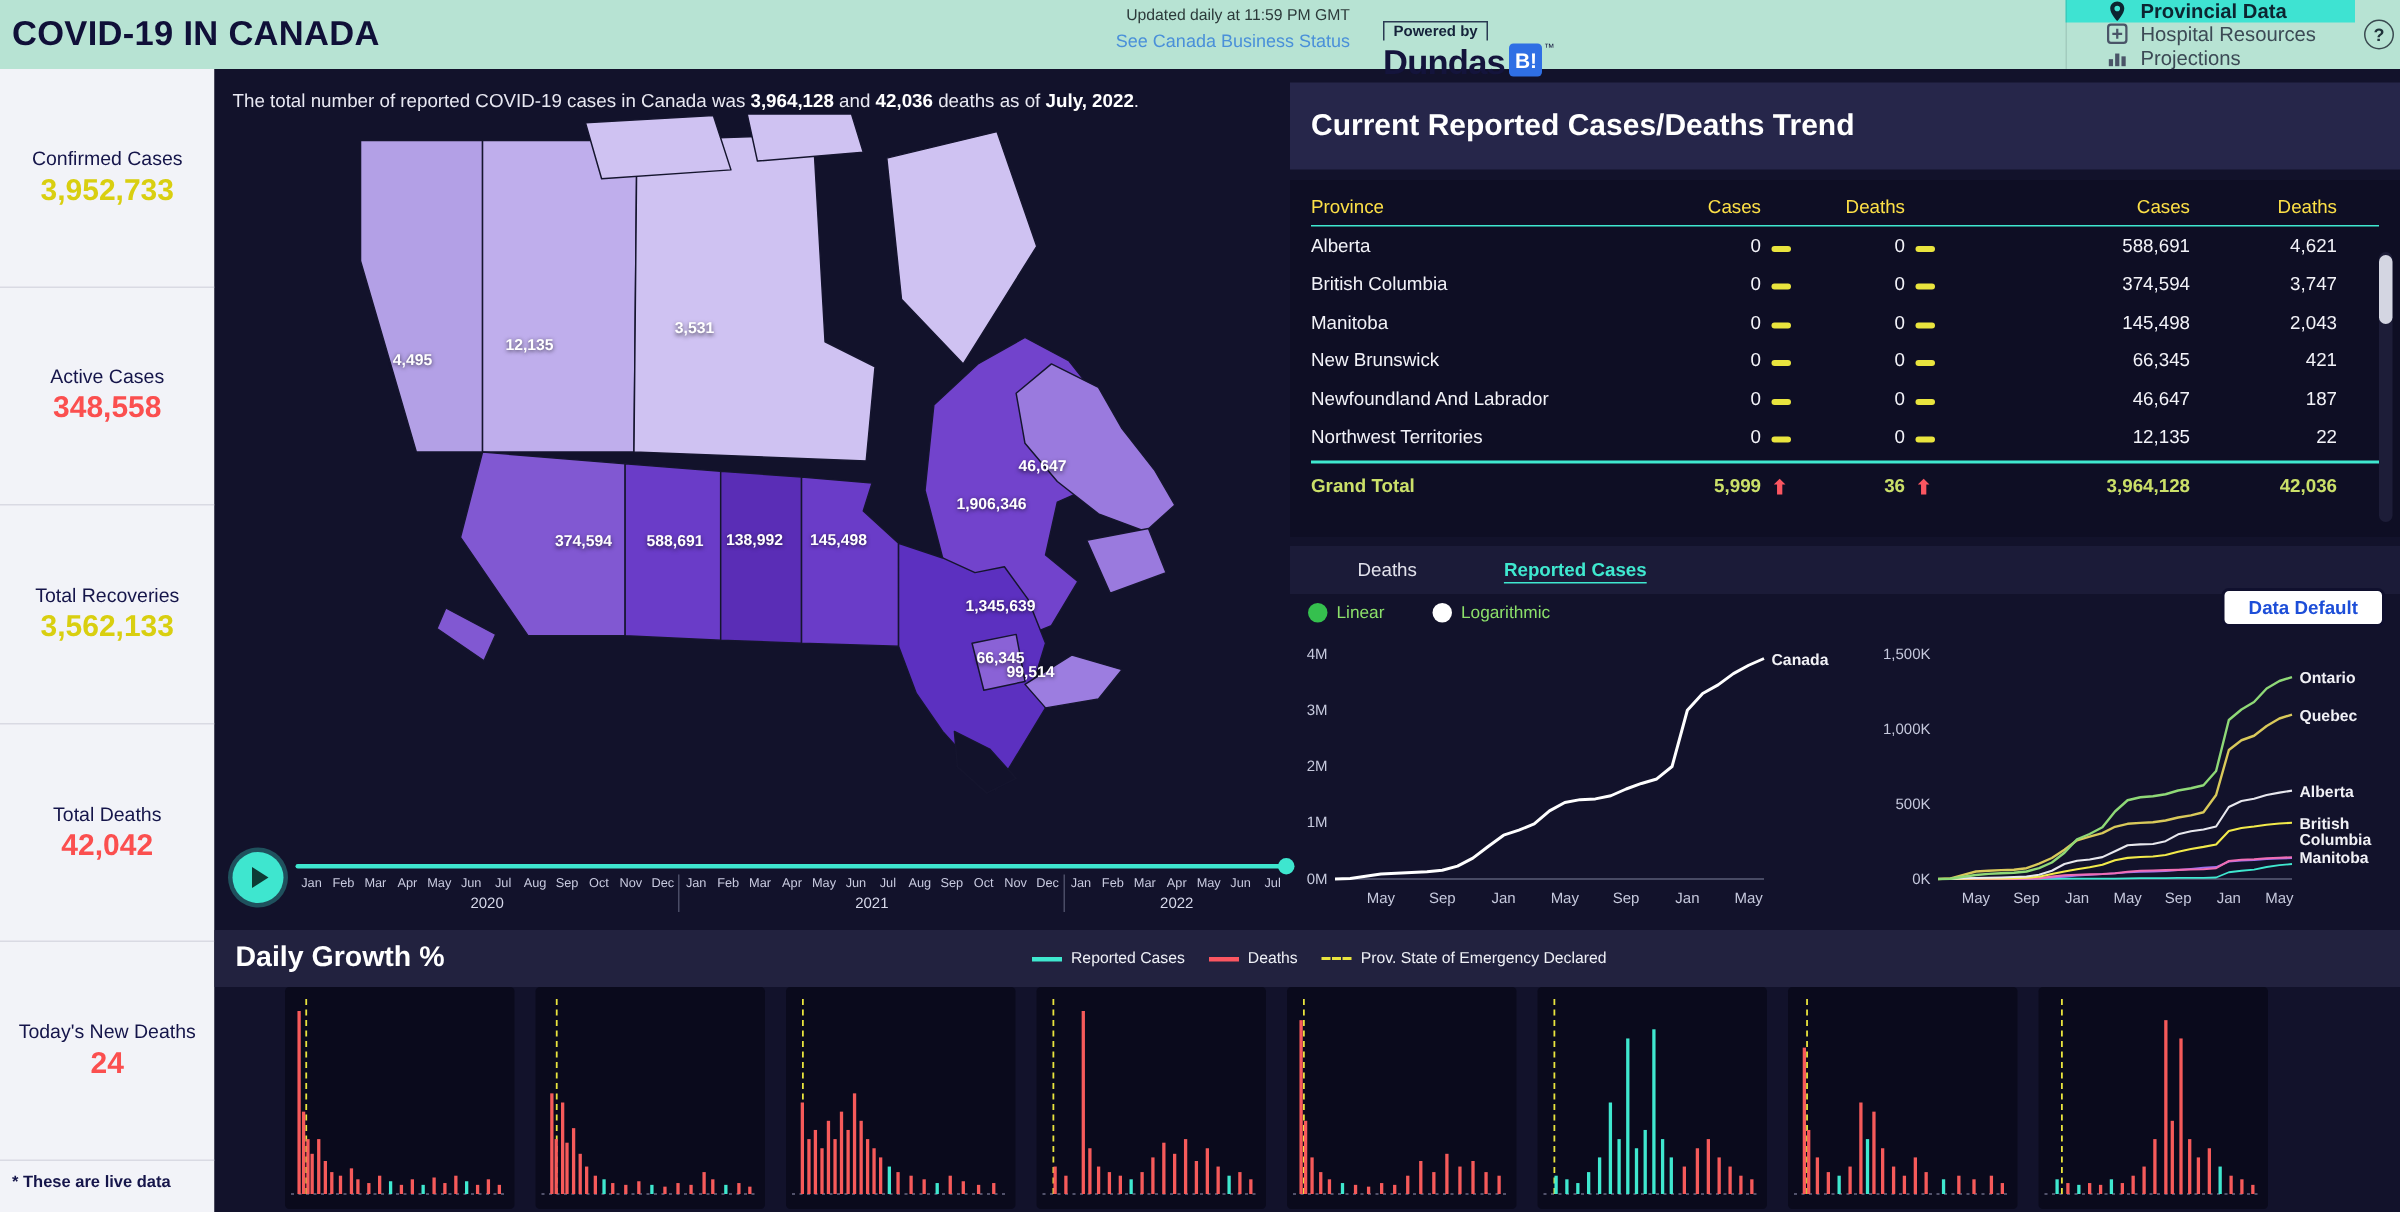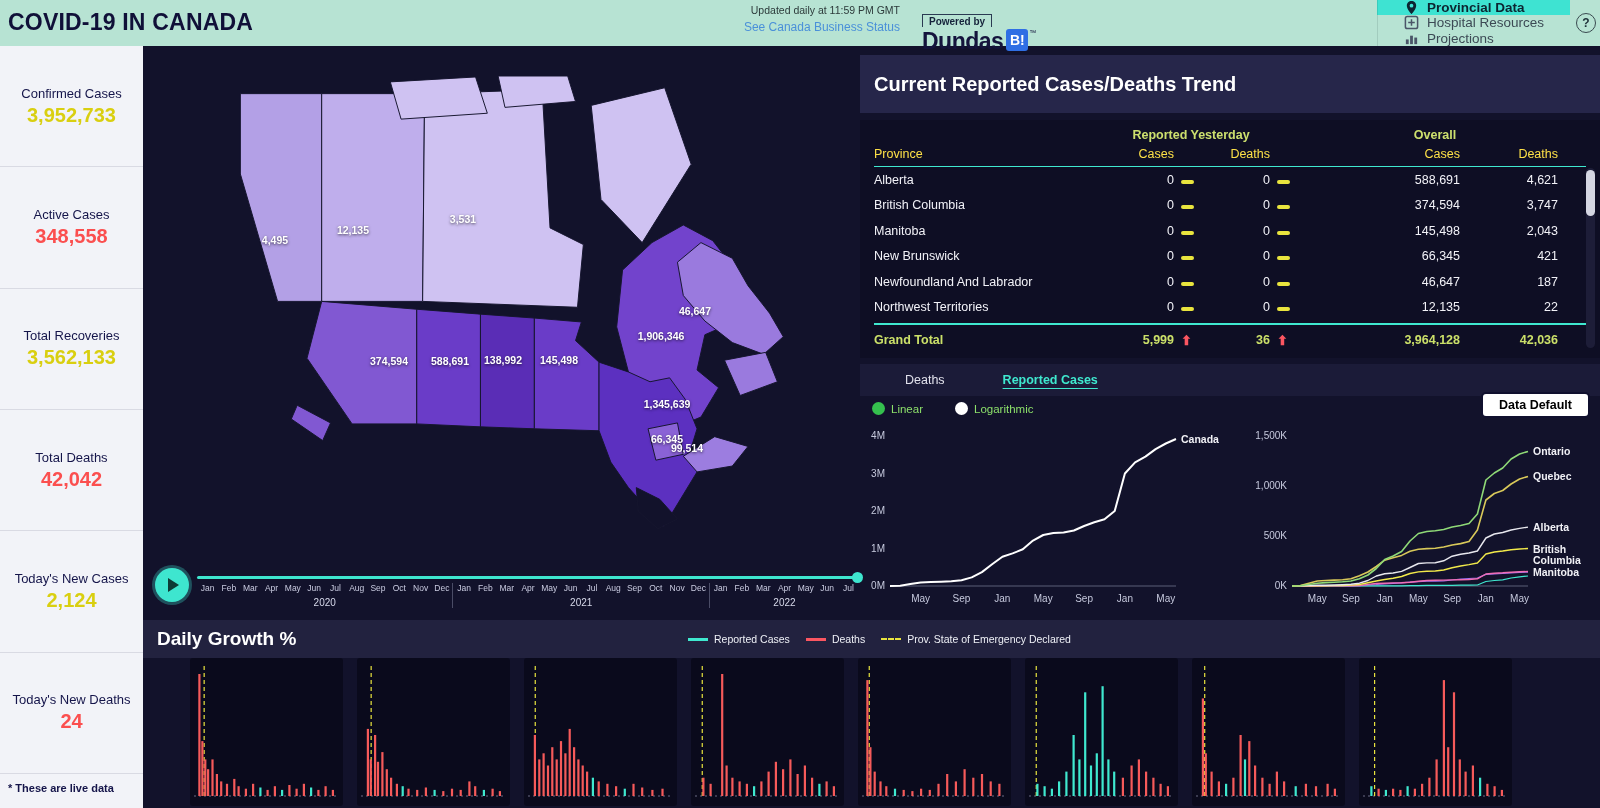--- a/index.html
+++ b/index.html
@@ -78,21 +78,21 @@
   .subtabs { position:absolute; left:0; top:318px; width:740px; height:32px; background:#1b1b38; display:flex; align-items:center; gap:58px; padding-left:45px; }
   .subtab { font-size:12.5px; color:#e2e2ec; cursor:pointer; }
   .subtab.active { color:#3fe8cf; font-weight:700; text-decoration:underline; text-underline-offset:4px; }
 
   .controls { position:absolute; left:0; top:352px; width:740px; height:28px; }
   .radio-item { position:absolute; top:4px; display:flex; align-items:center; gap:6px; cursor:pointer; }
   .radio { width:13px; height:13px; border-radius:50%; }
   .radio.filled { background:#35c04e; }
   .radio.empty { background:#ffffff; }
   .radio-label { font-size:11.5px; color:#8ce06a; }
-  .data-default { position:absolute; right:10px; top:-6px; background:#ffffff; border:2px solid #10102e; border-radius:5px; padding:4px 16px; font-size:12.5px; font-weight:600; color:#000000; cursor:pointer; }
+  .data-default { position:absolute; right:10px; top:-6px; background:#ffffff; border:2px solid #10102e; border-radius:5px; padding:4px 16px; font-size:12.5px; font-weight:600; color:#1d4ed8; cursor:pointer; }
 
   .charts { position:absolute; left:0; top:382px; width:740px; height:190px; }
   .chart-svg { position:absolute; top:0; }
   #chart-canada { left:0; }
   #chart-provinces { left:386px; }
 
   
   .growth-bar { position:absolute; left:0; top:574px; width:1457px; height:38px; background:#22223f; }
   .growth-title { position:absolute; left:14px; top:8px; font-size:19px; font-weight:700; color:#fff; }
   .legend { position:absolute; left:545px; top:0; height:38px; display:flex; align-items:center; gap:16px; }
@@ -163,34 +163,31 @@
           <div class="stat-value">348,558</div>
         </div>
         <div class="stat tone-yellow">
           <div class="stat-label">Total Recoveries</div>
           <div class="stat-value">3,562,133</div>
         </div>
         <div class="stat tone-red">
           <div class="stat-label">Total Deaths</div>
           <div class="stat-value">42,042</div>
         </div>
-        <div class="stat tone-yellow">
-          <div class="stat-label">Today's New Cases</div>
-          <div class="stat-value">2,124</div>
-        </div>
         <div class="stat tone-red">
           <div class="stat-label">Today's New Deaths</div>
           <div class="stat-value">24</div>
         </div>
       </div>
     <div class="sidebar-foot">* These are live data</div>
   </aside>
 
   <div class="main">
 
+    <p class="summary"><span>The total number of reported COVID-19 cases in Canada was </span><b>3,964,128</b><span> and </span><b>42,036</b><span> deaths as of </span><b>July, 2022</b><span>.</span></p>
 
     <div class="map-wrap">
       <svg id="canada-map" width="700" height="490" viewBox="0 0 700 500">
         <g stroke="#15152e" stroke-width="1" stroke-linejoin="round">
           <polygon points="82,18 165,18 165,230 120,230 82,100" fill="#b3a0e6"></polygon>
           <polygon points="165,18 270,18 268,230 165,230" fill="#bfaeec"></polygon>
           <polygon points="270,18 390,14 398,155 432,172 426,236 268,230" fill="#cfc2f2"></polygon>
           <polygon points="440,30 515,12 542,90 492,170 450,126" fill="#cfc2f2"></polygon>
           <polygon points="235,6 322,1 334,38 246,44" fill="#cfc2f2"></polygon>
           <polygon points="345,0 416,0 424,26 352,32" fill="#cfc2f2"></polygon>
@@ -278,26 +275,20 @@
             </div>
             <div class="tl-year">2022</div>
           </div>
         </div>
     </div>
 
     <section class="trend-panel">
       <h2 class="panel-title">Current Reported Cases/Deaths Trend</h2>
 
       <div class="table-card">
-        <div class="t-groups">
-          <span></span>
-          <span class="g">Reported Yesterday</span>
-          <span></span>
-          <span class="g">Overall</span>
-        </div>
         <div class="t-headrow">
           <span>Province</span>
           <span class="c-num">Cases</span>
           <span></span>
           <span class="c-num">Deaths</span>
           <span></span>
           <span class="c-num">Cases</span>
           <span class="c-num">Deaths</span>
         </div>
         <div>

